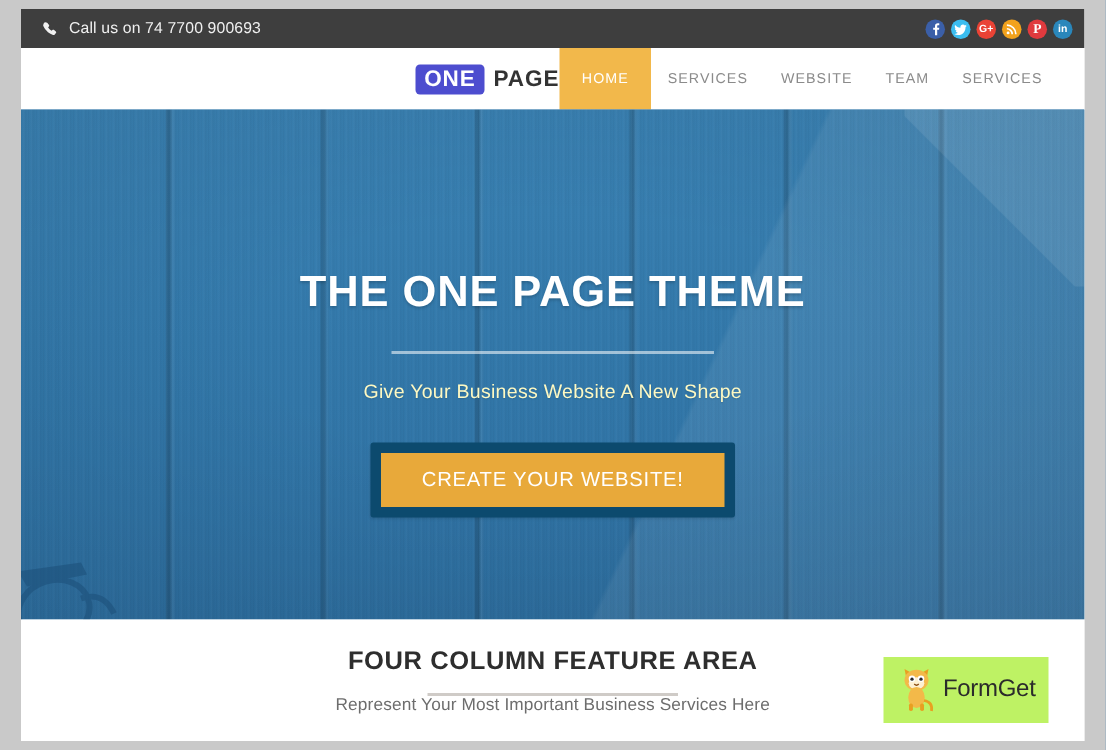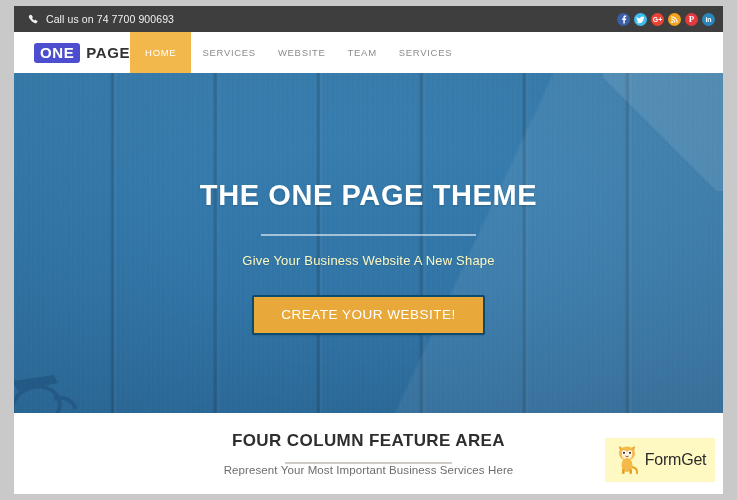--- a/index.html
+++ b/index.html
@@ -62,21 +62,21 @@
   }
   .soc svg { display:block; }
 
   
   .header {
     position:relative;
     height:41px;
     background:#ffffff;
     display:flex;
     align-items:stretch;
-    justify-content:flex-start;
+    justify-content:flex-end;
   }
   .logo {
     display:flex; align-items:center;
     padding-left:20px;
     gap:6px;
     cursor:pointer;
   }
   .logo-one {
     background:#4d4dcf;
     color:#ffffff;
@@ -179,21 +179,21 @@
     margin-top:17px;
     color:#fef9c3;
     font-size:13px;
     letter-spacing:0.2px;
     white-space:nowrap;
     text-shadow:0 1px 1px rgba(0,0,0,0.12);
   }
   .hero-cta {
     margin-top:27px;
     background:#e8a93a;
-    border:2px solid #0c4a6e;
+    border:7px solid #0c4a6e;
     color:#ffffff;
     font-size:13.5px;
     letter-spacing:0.5px;
     padding:10px 27px 11px 27px;
     border-radius:2px;
     cursor:pointer;
     white-space:nowrap;
     box-shadow:0 1px 2px rgba(0,0,0,0.12);
   }
 
@@ -224,23 +224,23 @@
     margin-top:0;
     color:#6d6d6d;
     font-size:11.5px;
     letter-spacing:0.1px;
     white-space:nowrap;
   }
 
   
   .watermark {
     position:absolute;
-    right:8px; bottom:12px;
+    right:24px; bottom:12px;
     width:110px; height:44px;
-    background:#fef9c3;
+    background:#bef264;
     display:flex;
     align-items:center;
     justify-content:center;
     gap:5px;
     z-index:20;
   }
   .wm-text {
     color:#2b2b2b;
     font-size:16px;
     letter-spacing:-0.2px;

